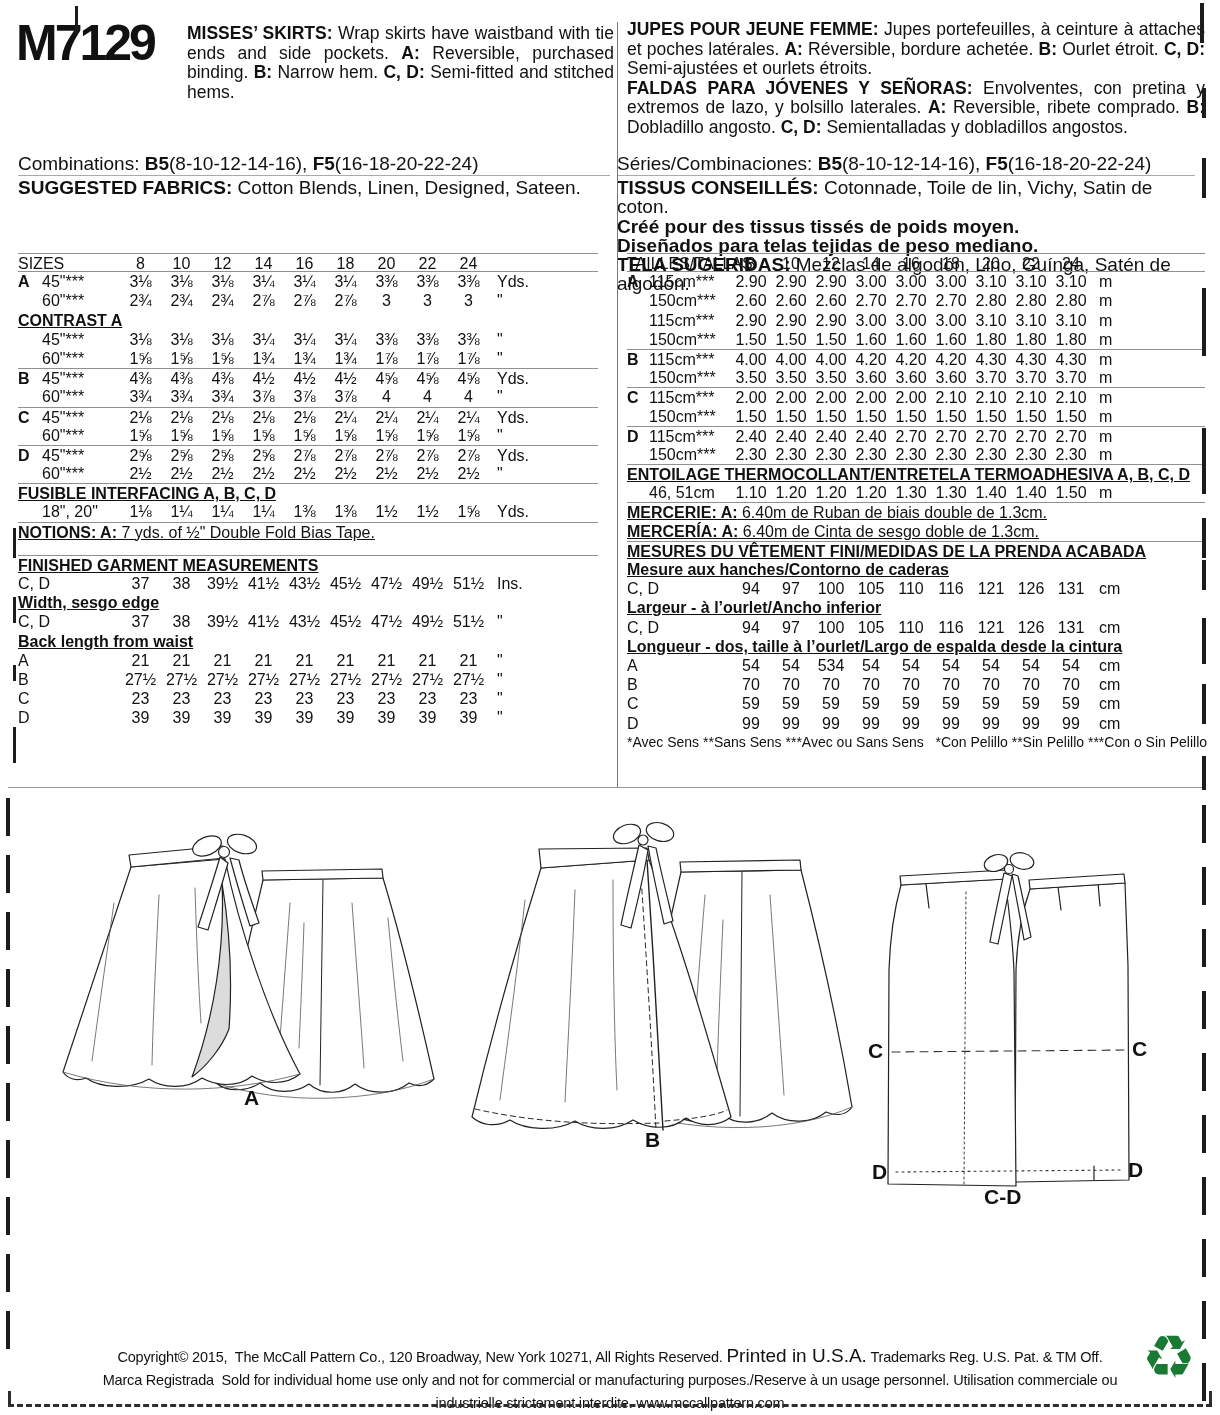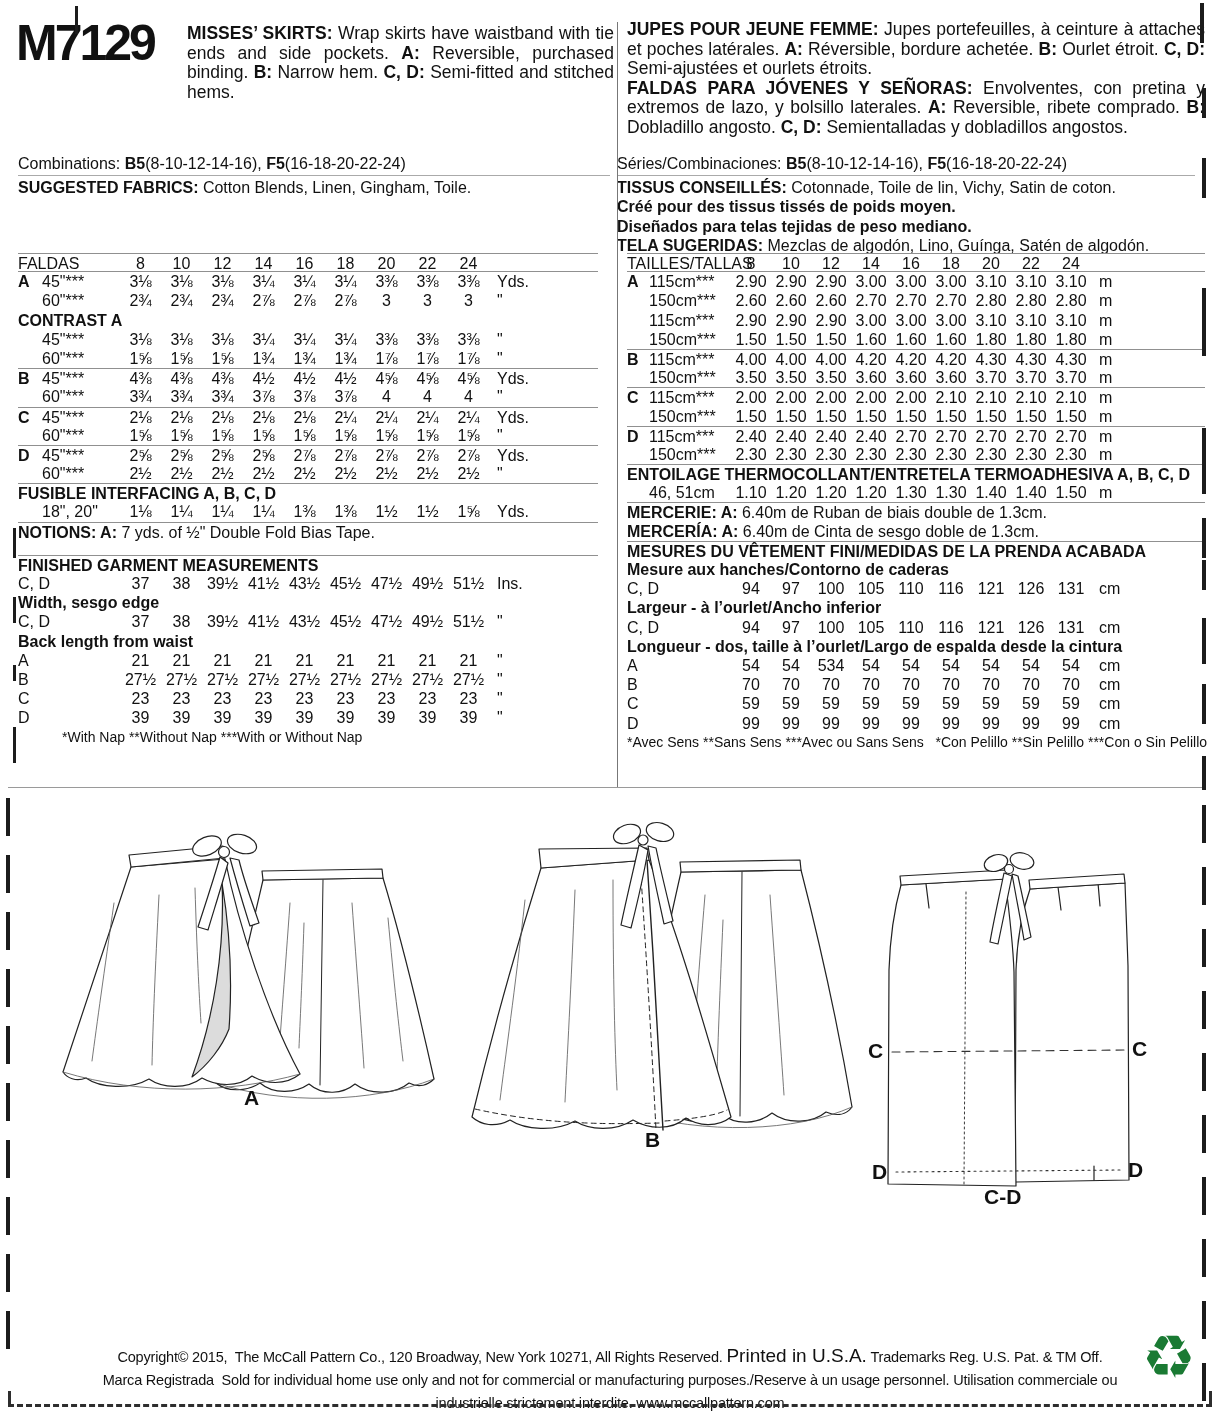--- a/index.html
+++ b/index.html
@@ -6,37 +6,37 @@
   .page{position:relative;width:1220px;height:1415px;background:#fff;overflow:hidden;
         font-family:"Liberation Sans","DejaVu Sans",sans-serif;color:#111;}
   .b{font-weight:bold;}
   
   .pattern-number{position:absolute;left:16px;top:18px;font-size:50px;font-weight:bold;letter-spacing:-3px;line-height:1;}
   .desc{position:absolute;top:20px;font-size:17.5px;line-height:19.6px;text-align:justify;margin:4px;}
   #desc-en{left:183px;width:427px;}
   .desc-right{position:absolute;left:627px;top:20px;width:578px;font-size:17.5px;line-height:19.6px;text-align:justify;}
   .desc-right p{margin:0;}
   
-  .combo-block{position:absolute;top:154px;font-size:16px;line-height:19.2px;}
+  .combo-block{position:absolute;top:154px;font-size:19px;line-height:19.2px;}
   .combo-line{padding-bottom:2px;border-bottom:1px solid #aaa;margin-bottom:2px;}
   
   .size-table{position:absolute;top:253px;}
   #table-left{left:18px;width:580px;}
   #table-right{left:627px;width:578px;}
   .trow{display:flex;align-items:baseline;height:19.2px;line-height:19.2px;font-size:16px;box-sizing:border-box;white-space:nowrap;}
   .trow.rt{border-top:1px solid #909090;}
   .trow.rh{border-top:1px solid #909090;border-bottom:1px solid #909090;}
   .tgap{width:100%;}
   .c-l{font-weight:bold;flex:0 0 auto;}
   .c-n{flex:0 0 auto;}
   .c-wl{flex:0 0 auto;}
   .c-v{flex:0 0 auto;text-align:center;}
   .c-u{flex:0 0 auto;padding-left:8px;}
   .c-name{flex:0 0 auto;overflow:visible;}
-  .c-sec{flex:1 1 auto;font-weight:bold;}
+  .c-sec{flex:1 1 auto;font-weight:bold;text-decoration:underline;}
   .c-sec.tnorm{font-weight:normal;}
   .tnote .c-note{font-size:14px;}
   
   .vdivider{position:absolute;left:617px;top:22px;width:1px;height:766px;background:#777;}
   .hrule-bottom{position:absolute;left:8px;top:787px;width:1198px;height:1px;background:#9a9a9a;}
   
   svg{position:absolute;overflow:visible;}
   .lineart path,.lineart line,.lineart ellipse,.lineart circle{stroke:#222;stroke-width:1.2;fill:none;stroke-linecap:round;stroke-linejoin:round;}
   .lineart .fw{fill:#fff;}
   .lineart .fg{fill:#dcdcdc;}
@@ -62,33 +62,33 @@
 
   <div class="pattern-number">M7129</div>
   <p class="desc" id="desc-en"><span class="b">MISSES’ SKIRTS:</span><span> Wrap skirts have waistband with tie ends and side pockets. </span><span class="b">A:</span><span> Reversible, purchased binding. </span><span class="b">B:</span><span> Narrow hem. </span><span class="b">C, D:</span><span> Semi-fitted and stitched hems.</span></p>
   <div class="desc-right">
     <p id="desc-fr"><span class="b">JUPES POUR JEUNE FEMME:</span><span> Jupes portefeuilles, à ceinture à attaches et poches latérales. </span><span class="b">A:</span><span> Réversible, bordure achetée. </span><span class="b">B:</span><span> Ourlet étroit. </span><span class="b">C, D:</span><span> Semi-ajustées et ourlets étroits.</span></p>
     <p id="desc-es"><span class="b">FALDAS PARA JÓVENES Y SEÑORAS:</span><span> Envolventes, con pretina y extremos de lazo, y bolsillo laterales. </span><span class="b">A:</span><span> Reversible, ribete comprado. </span><span class="b">B:</span><span> Dobladillo angosto. </span><span class="b">C, D:</span><span> Semientalladas y dobladillos angostos.</span></p>
   </div>
 
   <div class="combo-block" style="left:18px;width:592px;">
     <div class="combo-line" id="combo-en"><span>Combinations: </span><span class="b">B5</span><span>(8-10-12-14-16), </span><span class="b">F5</span><span>(16-18-20-22-24)</span></div>
-    <div id="fabrics-en"><span class="b">SUGGESTED FABRICS:</span><span> Cotton Blends, Linen, Gingham, Toile.</span></div>
+    <div id="fabrics-en"><span class="b">SUGGESTED FABRICS:</span><span> Cotton Blends, Linen, Designed, Sateen.</span></div>
   </div>
   <div class="combo-block" style="left:617px;width:578px;">
     <div class="combo-line" id="combo-intl"><span>Séries/Combinaciones: </span><span class="b">B5</span><span>(8-10-12-14-16), </span><span class="b">F5</span><span>(16-18-20-22-24)</span></div>
     <div id="fabrics-fr"><span class="b">TISSUS CONSEILLÉS:</span><span> Cotonnade, Toile de lin, Vichy, Satin de coton.</span></div>
     <div id="designed-fr"><span class="b">Créé pour des tissus tissés de poids moyen.</span></div>
     <div id="designed-es"><span class="b">Diseñados para telas tejidas de peso mediano.</span></div>
     <div id="fabrics-es"><span class="b">TELA SUGERIDAS:</span><span> Mezclas de algodón, Lino, Guínga, Satén de algodón.</span></div>
   </div>
 
   <div class="size-table" id="table-left">
       <div class="trow rh">
-        <div class="c-name" style="width: 102px;">FALDAS</div>
+        <div class="c-name" style="width: 102px;">SIZES</div>
         <div class="c-v" style="width: 41px;">8</div>
         <div class="c-v" style="width: 41px;">10</div>
         <div class="c-v" style="width: 41px;">12</div>
         <div class="c-v" style="width: 41px;">14</div>
         <div class="c-v" style="width: 41px;">16</div>
         <div class="c-v" style="width: 41px;">18</div>
         <div class="c-v" style="width: 41px;">20</div>
         <div class="c-v" style="width: 41px;">22</div>
         <div class="c-v" style="width: 41px;">24</div>
         <div class="c-u" style="width: 50px;"></div>
@@ -336,23 +336,20 @@
         <div class="c-v" style="width: 41px;">39</div>
         <div class="c-v" style="width: 41px;">39</div>
         <div class="c-v" style="width: 41px;">39</div>
         <div class="c-v" style="width: 41px;">39</div>
         <div class="c-v" style="width: 41px;">39</div>
         <div class="c-v" style="width: 41px;">39</div>
         <div class="c-v" style="width: 41px;">39</div>
         <div class="c-v" style="width: 41px;">39</div>
         <div class="c-v" style="width: 41px;">39</div>
         <div class="c-u" style="width: 50px;">"</div>
-      </div>
-      <div class="trow tnote" style="padding-left: 44px;">
-        <div class="c-note">*With Nap **Without Nap ***With or Without Nap</div>
       </div>
     </div>
   <div class="size-table" id="table-right">
       <div class="trow rh">
         <div class="c-name" style="width: 104px;">TAILLES/TALLAS</div>
         <div class="c-v" style="width: 40px;">8</div>
         <div class="c-v" style="width: 40px;">10</div>
         <div class="c-v" style="width: 40px;">12</div>
         <div class="c-v" style="width: 40px;">14</div>
         <div class="c-v" style="width: 40px;">16</div>

